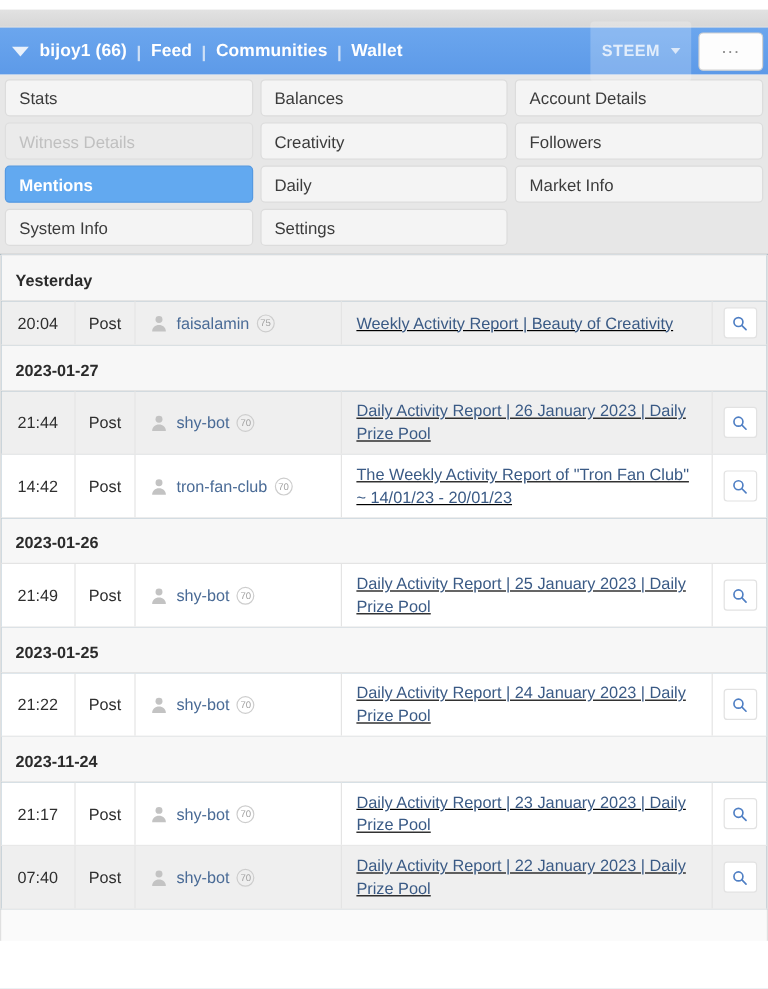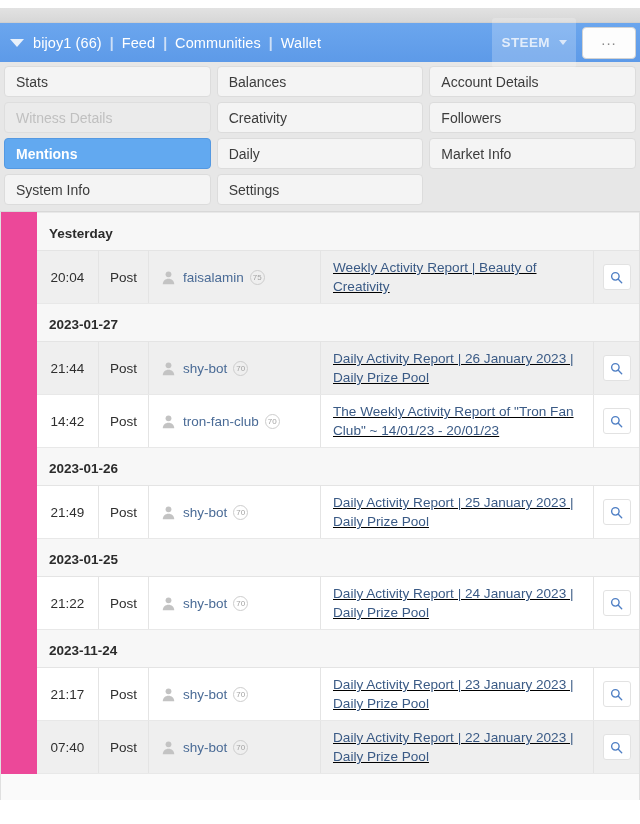--- a/index.html
+++ b/index.html
@@ -55,21 +55,21 @@
     height: 0;
     border-left: 7px solid transparent;
     border-right: 7px solid transparent;
     border-top: 8px solid #e9f1fb;
     margin-right: 9px;
     flex: 0 0 auto;
   }
   .nav-link {
     color: #ffffff;
     font-size: 14.5px;
-    font-weight: normal;
+    font-weight: bold;
     white-space: nowrap;
     letter-spacing: 0.1px;
   }
   .nav-sep {
     color: #cfe0f6;
     font-size: 14px;
     font-weight: bold;
     margin: 0 8px;
     white-space: nowrap;
   }
@@ -155,24 +155,23 @@
     color: #ffffff;
     font-weight: bold;
   }
   .tab.empty {
     background: transparent;
     border-color: transparent;
   }
 
   
   .table-area {
-    background: #ec4899;
+    background: #0c4a6e;
     border-left: 1px solid #e0e0e0;
     border-right: 1px solid #e0e0e0;
-    padding-left: 36px;
   }
   .date-band {
     background: #f7f7f7;
     padding: 13px 0 9px 12px;
     font-size: 13.5px;
     font-weight: bold;
     color: #2b2b2b;
     border-bottom: 1px solid #e4e4e4;
   }
   .date-band.first {

